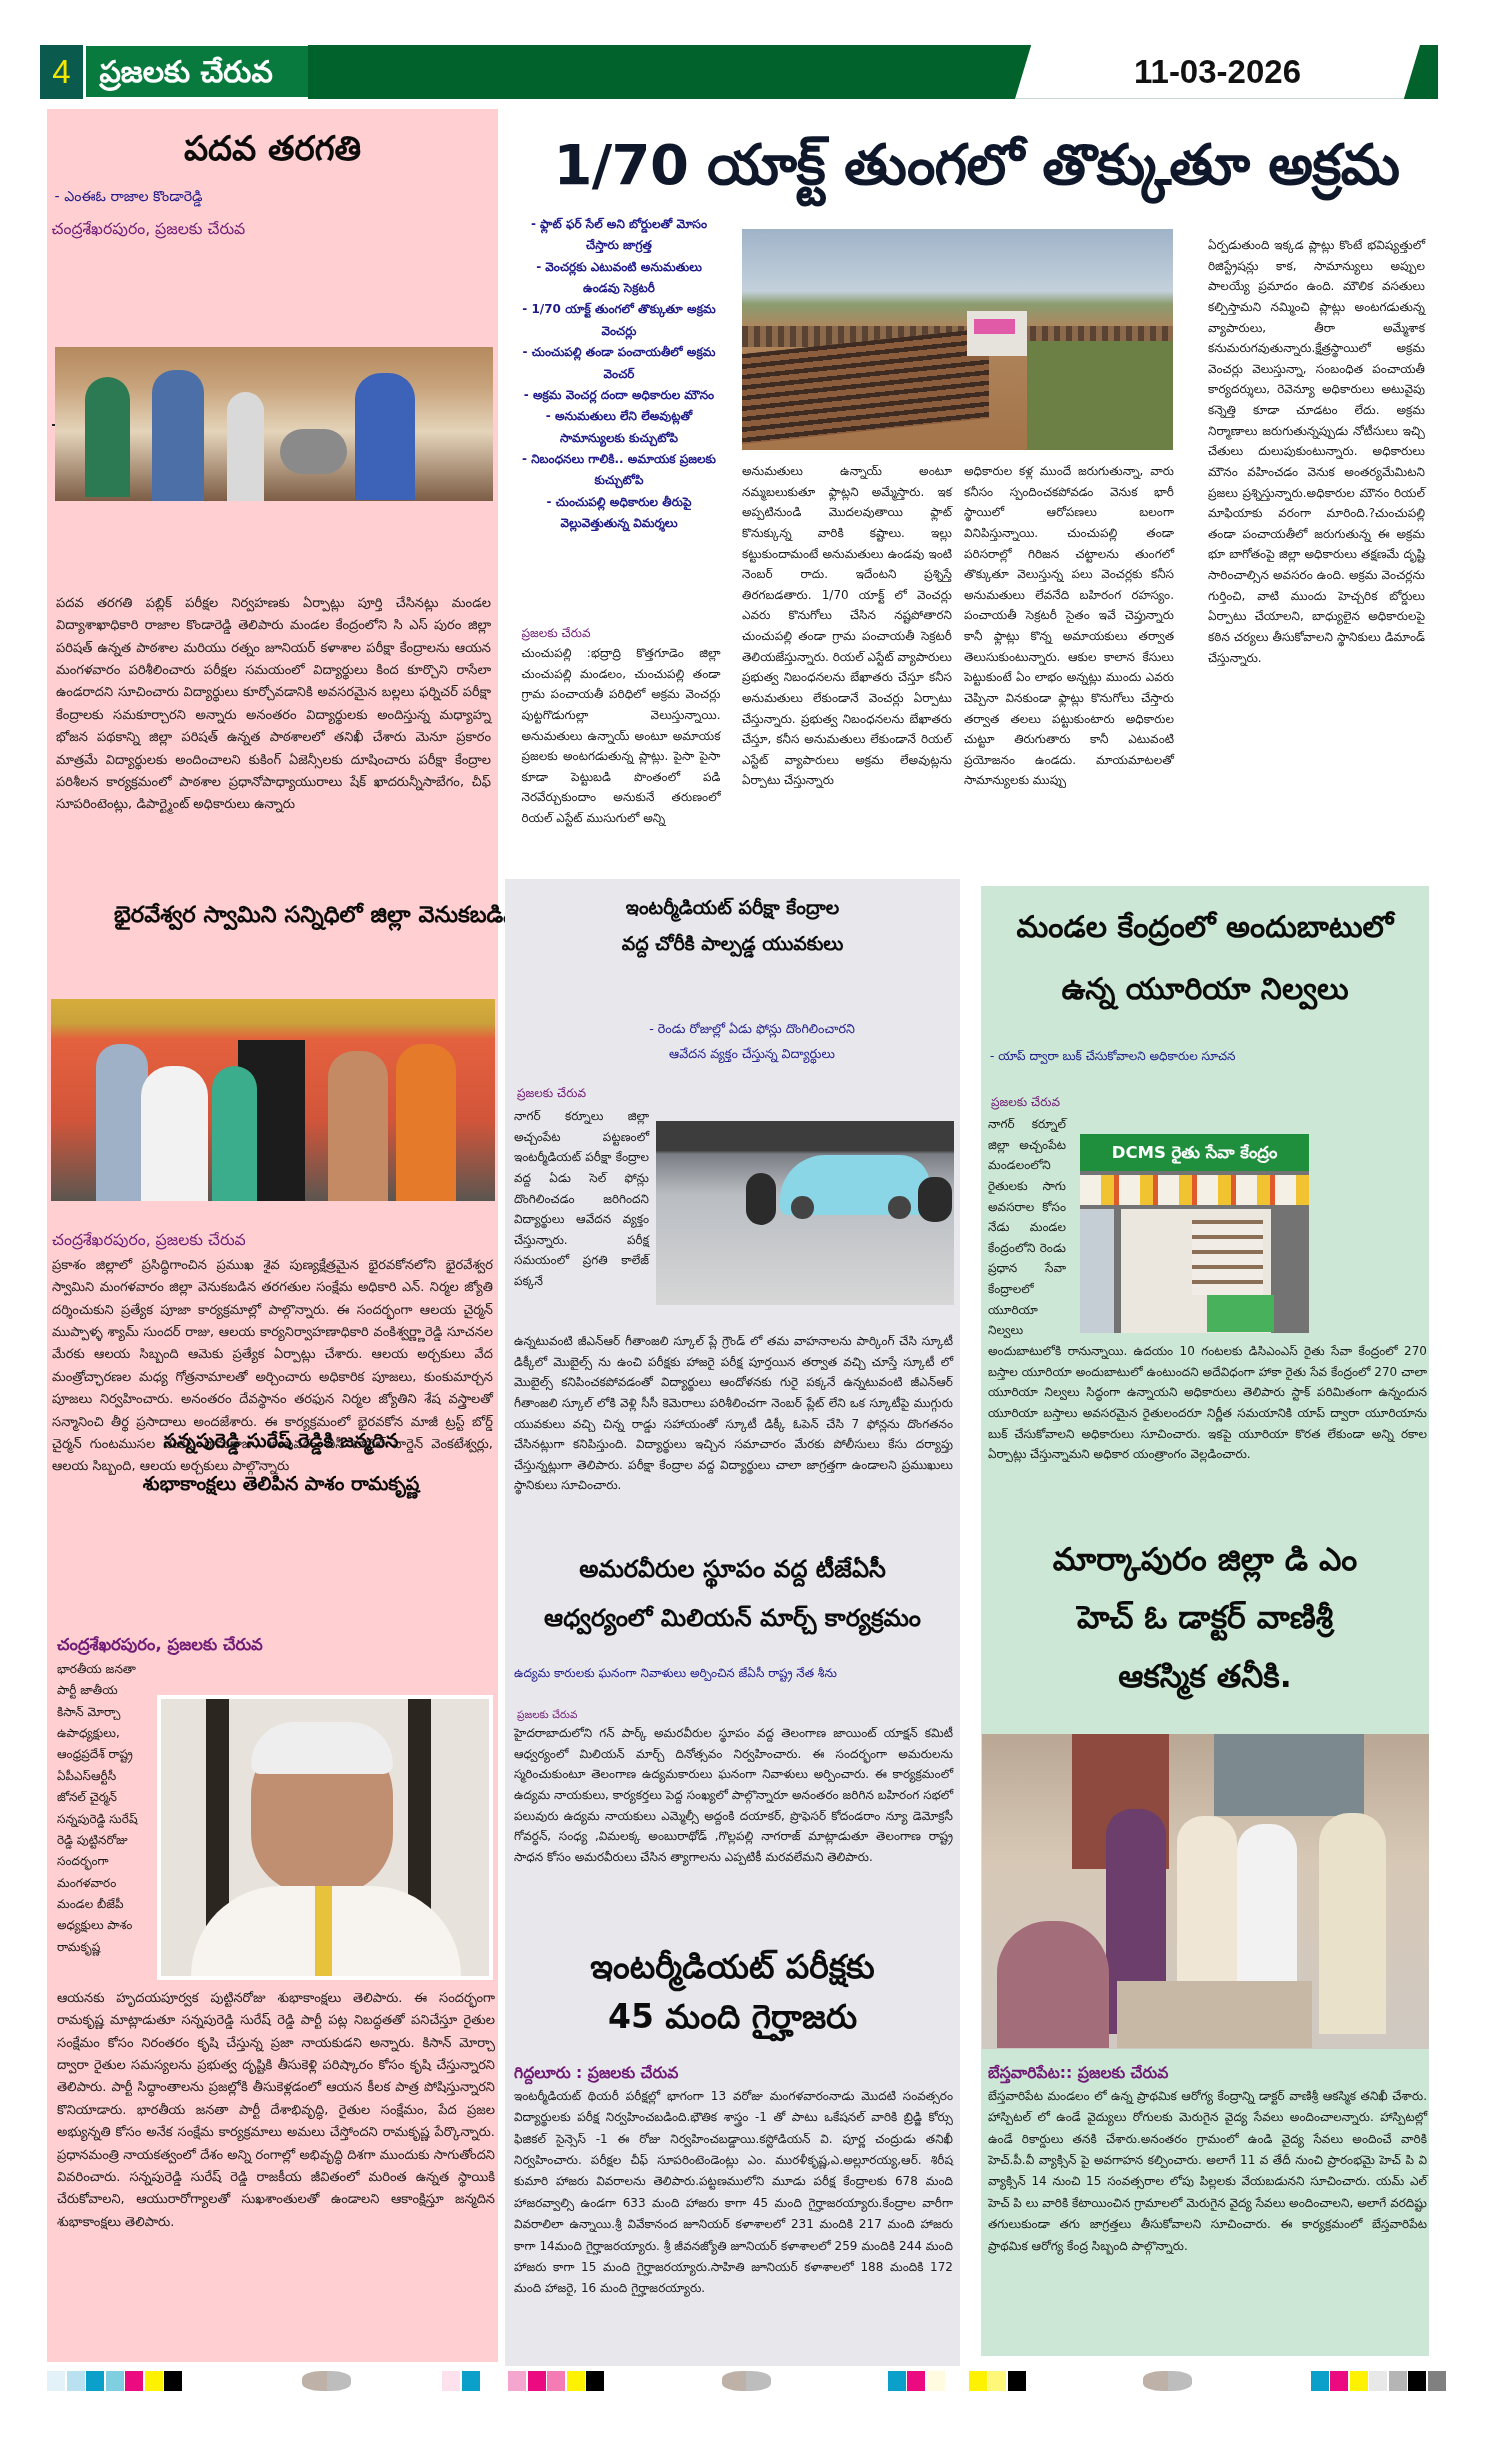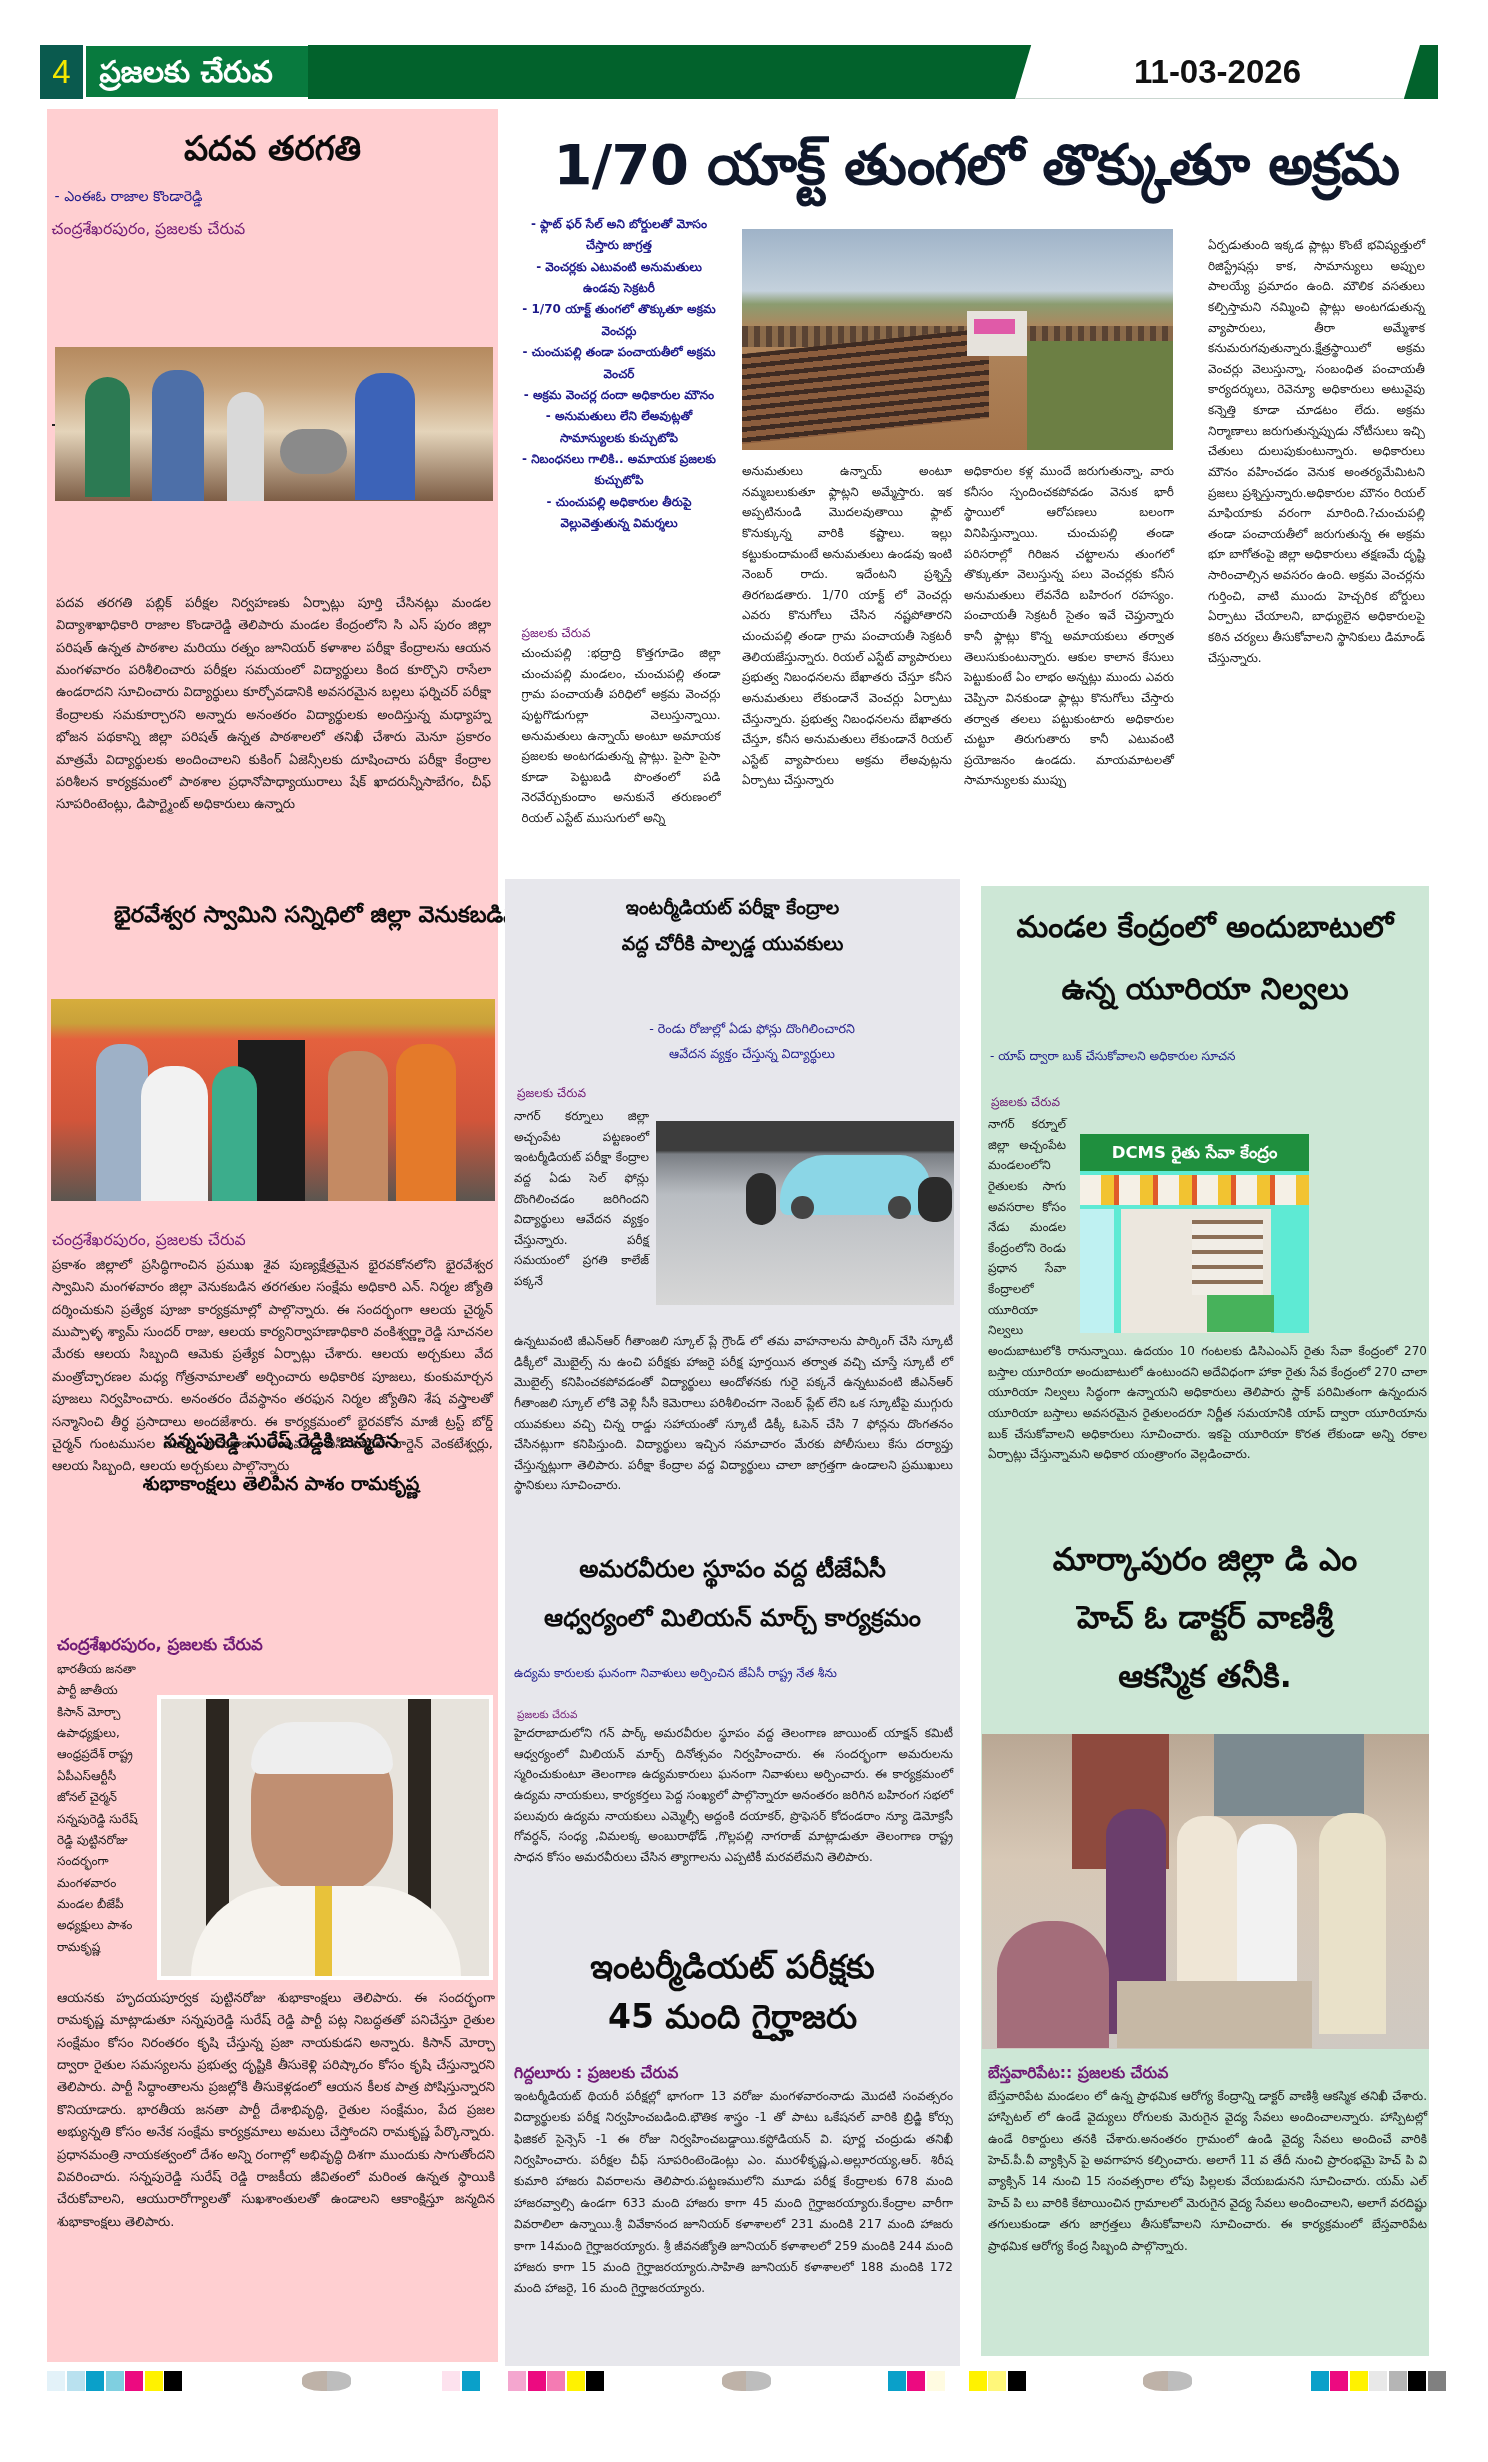--- a/index.html
+++ b/index.html
@@ -154,21 +154,21 @@
 
 <div class="abs mint" style="left:981px; top:886px; width:448px; height:1470px;"></div>
 
 <div class="abs hl" style="left:981px; top:896px; width:448px; font-size:30px; line-height:2.05;">
   <div>మండల కేంద్రంలో అందుబాటులో</div>
   <div>ఉన్న యూరియా నిల్వలు</div>
 </div>
 <div class="abs sub" style="left:990px; top:1046px; font-size:12px;">- యాప్ ద్వారా బుక్ చేసుకోవాలని అధికారుల సూచన</div>
 <div class="abs dateline" style="left:991px; top:1095px; font-size:12px; font-weight:normal;">ప్రజలకు చేరువ</div>
 <div class="abs body" style="left:988px; top:1114px; width:78px; font-size:12px;">నాగర్ కర్నూల్ జిల్లా అచ్చంపేట మండలంలోని రైతులకు సాగు అవసరాల కోసం నేడు మండల కేంద్రంలోని రెండు ప్రధాన సేవా కేంద్రాలలో యూరియా నిల్వలు</div>
-<div class="photo" style="left:1080px; top:1134px; width:229px; height:199px; background:#5eead4;">
+<div class="photo" style="left:1080px; top:1134px; width:229px; height:199px; background:#737373;">
   <div style="position:absolute; left:0; top:0; width:229px; height:37px; background:#1f8f3e; color:#fff; font-size:16.5px; font-weight:bold; text-align:center; line-height:37px;">DCMS రైతు సేవా కేంద్రం</div>
   <div style="position:absolute; left:0; top:41px; width:229px; height:30px; background:repeating-linear-gradient(90deg,#f5f0e6 0 21px,#f2c331 21px 34px,#e05b2a 34px 39px);"></div>
   <div style="position:absolute; left:41px; top:75px; width:150px; height:124px; background:#ece7de;"></div>
   <div style="position:absolute; left:112px; top:86px; width:71px; height:75px; background:repeating-linear-gradient(180deg,#8c6f57 0 4.5px,#f1ede6 4.5px 15px);"></div>
   <div style="position:absolute; left:127px; top:161px; width:67px; height:37px; background:#47b25b;"></div>
   <div style="position:absolute; left:0; top:75px; width:34px; height:124px; background:#e8f4ff; opacity:.7;"></div>
 </div>
 <div class="abs body" style="left:988px; top:1341px; width:439px; font-size:12px;">అందుబాటులోకి రానున్నాయి. ఉదయం 10 గంటలకు డిసిఎంఎస్ రైతు సేవా కేంద్రంలో 270 బస్తాల యూరియా అందుబాటులో ఉంటుందని అదేవిధంగా హాకా రైతు సేవ కేంద్రంలో 270 చాలా యూరియా నిల్వలు సిద్ధంగా ఉన్నాయని అధికారులు తెలిపారు స్టాక్ పరిమితంగా ఉన్నందున యూరియా బస్తాలు అవసరమైన రైతులందరూ నిర్ణీత సమయానికి యాప్ ద్వారా యూరియాను బుక్ చేసుకోవాలని అధికారులు సూచించారు. ఇకపై యూరియా కొరత లేకుండా అన్ని రకాల ఏర్పాట్లు చేస్తున్నామని అధికార యంత్రాంగం వెల్లడించారు.</div>
 
 <div class="abs hl" style="left:981px; top:1530px; width:448px; font-size:31.5px; line-height:1.85;">

